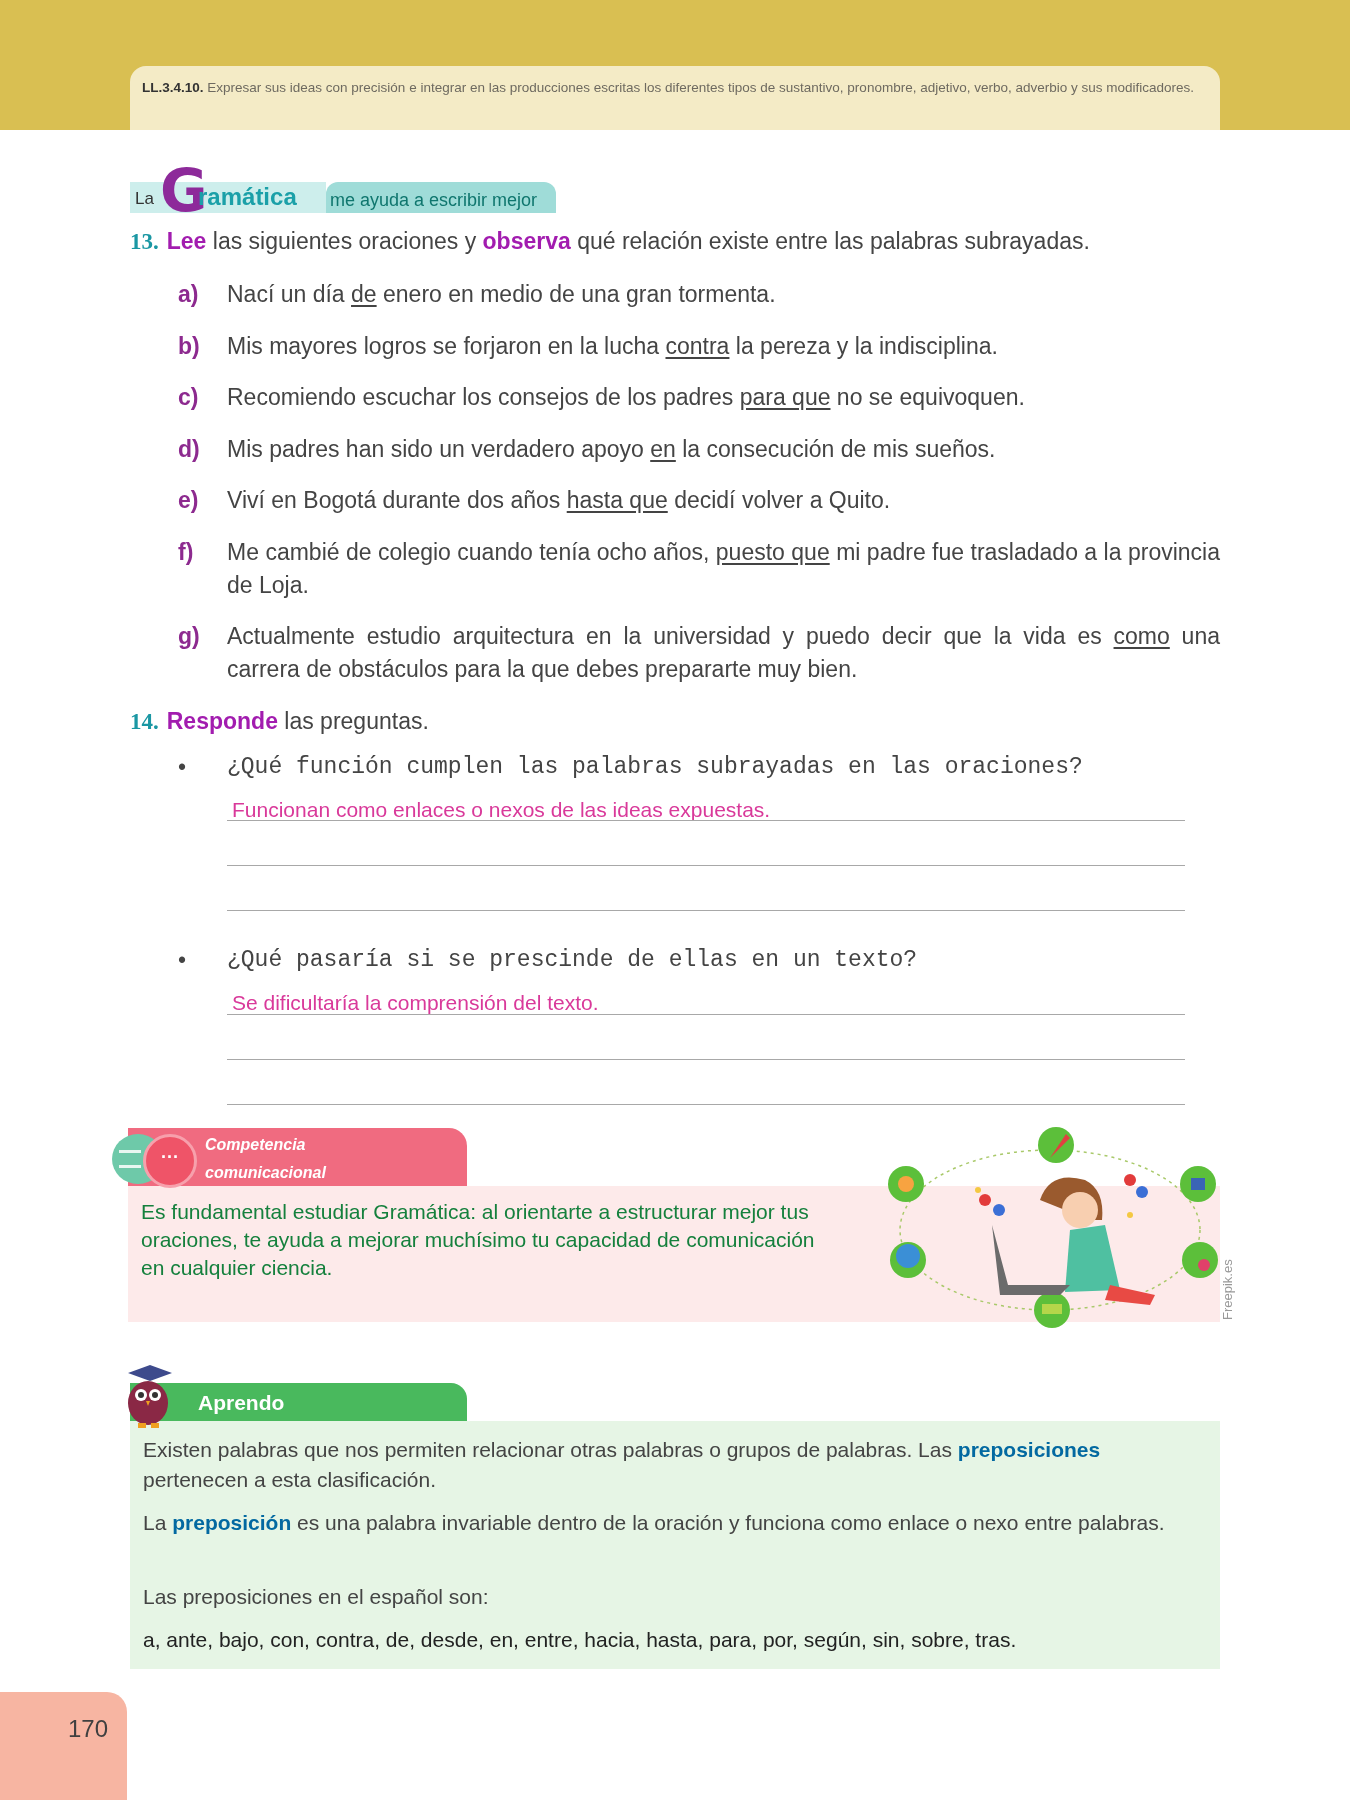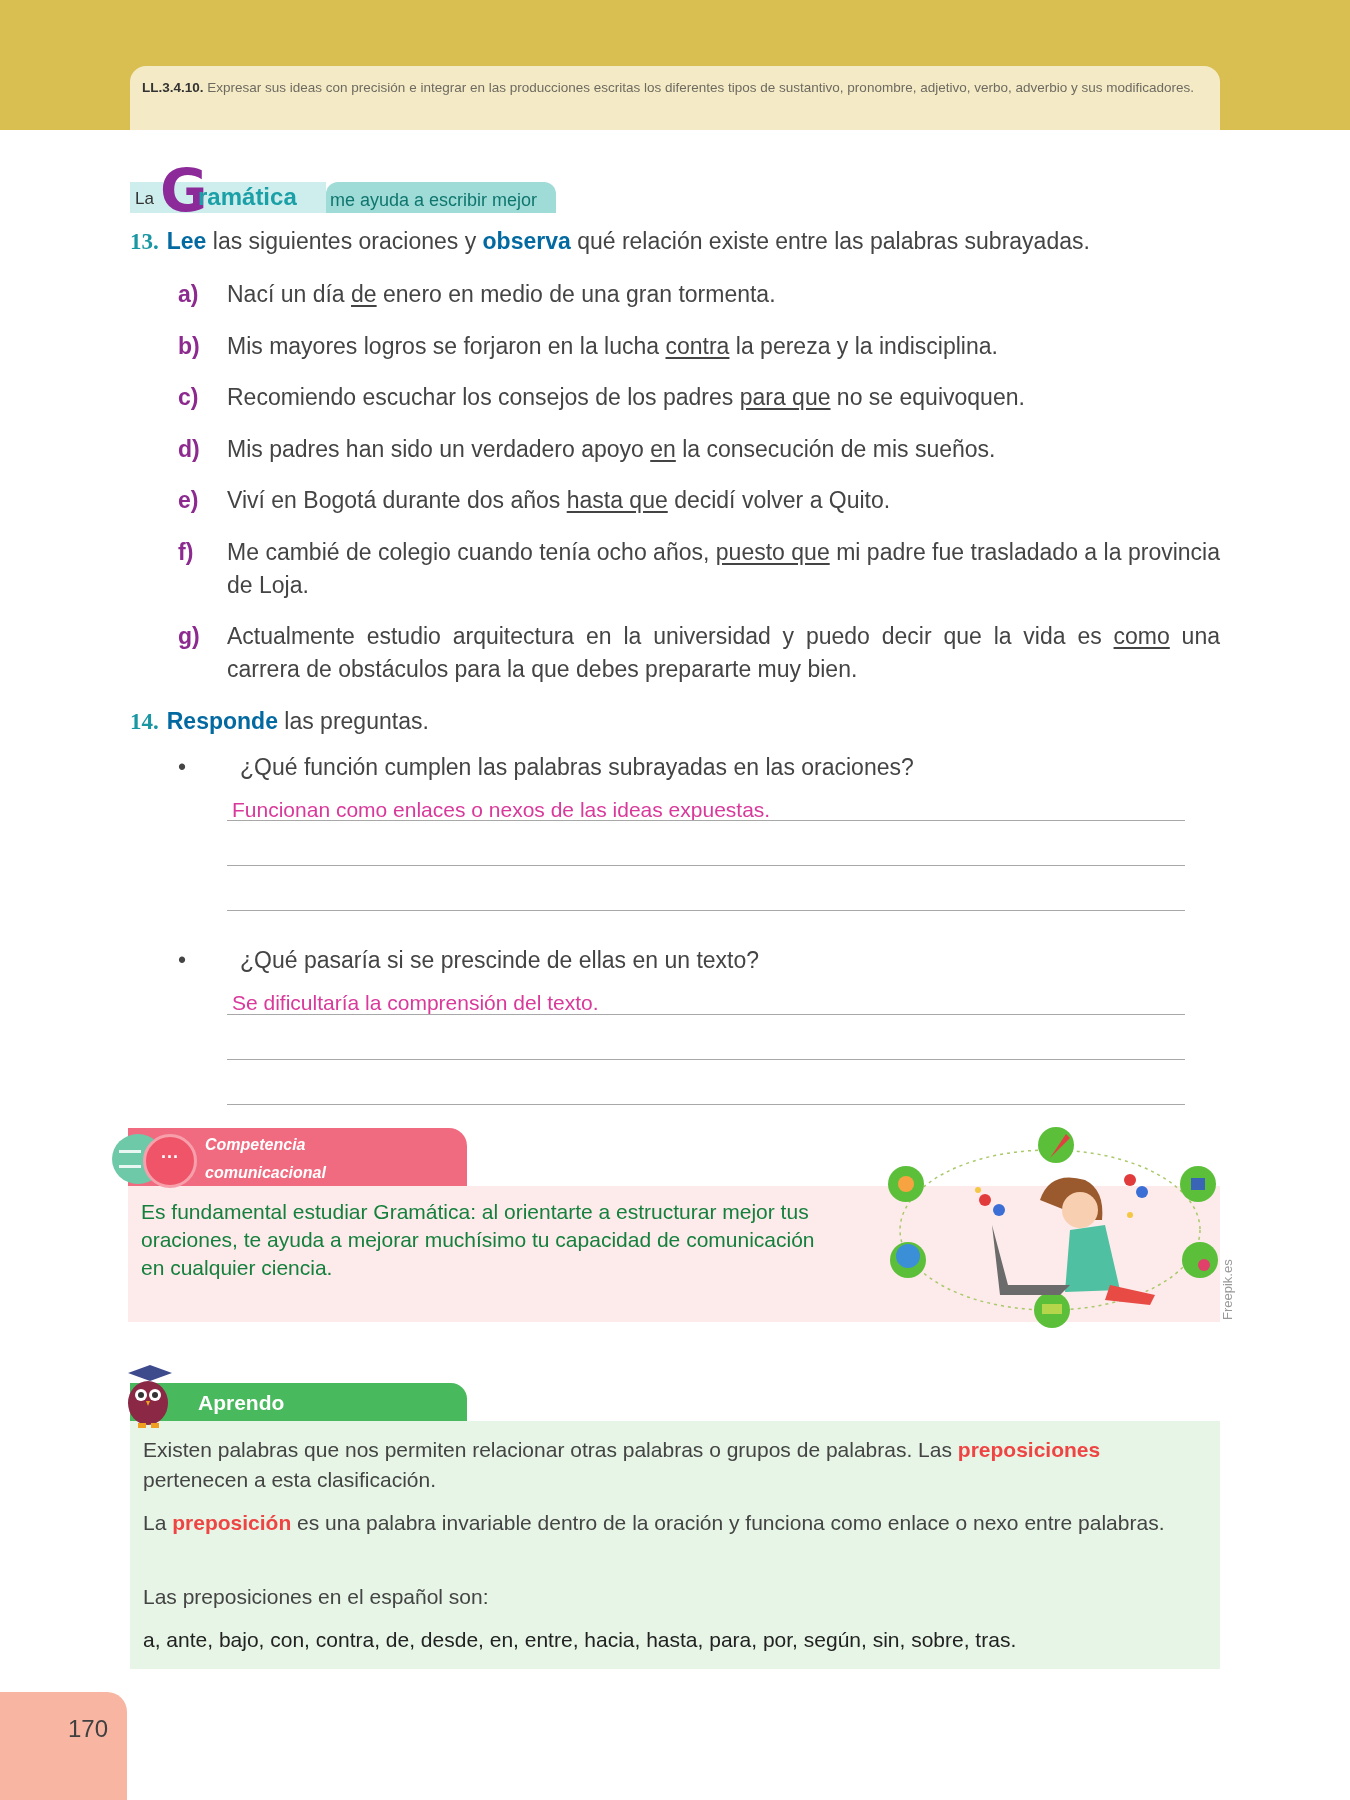--- a/index.html
+++ b/index.html
@@ -13,49 +13,49 @@
     .banner { position: absolute; left: 130px; top: 182px; height: 31px; width: 426px; }
     .banner-left { position: absolute; left: 0; top: 0; width: 196px; height: 31px; background: #cdeeec; }
     .banner-right { position: absolute; left: 196px; top: 0; width: 230px; height: 31px; background: #9fdcd8; border-radius: 12px 12px 0 0; }
     .banner-la { position: absolute; left: 5px; top: 7px; font-size: 17px; color: #333; }
     .banner-g { position: absolute; left: 30px; top: -20px; font-size: 58px; font-weight: bold; color: #8d2a9a; font-family: "DejaVu Sans", sans-serif; line-height: 58px; }
     .banner-word { position: absolute; left: 68px; top: 1px; font-size: 24px; font-weight: bold; color: #1ba0a8; }
     .banner-sub { position: absolute; left: 200px; top: 8px; font-size: 18px; color: #0f766e; }
 
     .q-head { position: absolute; left: 130px; font-size: 23px; color: #444; }
     .q-num { color: #1a97a3; font-weight: bold; margin-right: 8px; font-family: Liberation Serif, serif; }
-    .q-bold { color: #0369a1; font-weight: bold; }
+    .q-bold { color: #a21caf; font-weight: bold; }
 
     .item { position: absolute; left: 178px; width: 1042px; font-size: 23px; line-height: 33px; color: #444; }
     .item-letter { position: absolute; left: 0; top: 0; color: #8d2a8f; font-weight: bold; }
     .item-text { display: block; margin-left: 49px; text-align: justify; }
     .u { text-decoration: underline; text-underline-offset: 3px; }
 
     .bullet { position: absolute; left: 178px; font-size: 23px; color: #444; }
     .bullet-dot { position: absolute; left: 0; top: 0; }
-    .bullet-text { margin-left: 62px; display: block; white-space: nowrap; }
+    .bullet-text { margin-left: 49px; display: block; white-space: nowrap; font-family: Liberation Mono, monospace; }
 
     .answer-line { position: absolute; left: 227px; width: 958px; height: 1px; background: #a8a8a8; }
     .answer-text { position: absolute; left: 232px; font-size: 21px; color: #d9399a; }
 
     .comp-tab { position: absolute; left: 128px; top: 1128px; width: 339px; height: 58px; background: #f06b80; border-radius: 0 18px 0 0; }
     .comp-title { position: absolute; left: 205px; top: 1131px; font-size: 16px; font-weight: bold; color: #fff; line-height: 28px; font-style: italic; }
     .bubble-green { position: absolute; left: 112px; top: 1134px; width: 52px; height: 50px; background: #6ec9a9; border-radius: 50%; }
     .bubble-red { position: absolute; left: 143px; top: 1134px; width: 54px; height: 54px; background: #ef5468; border-radius: 50%; border: 3px solid #f7a0ac; color: #fff; font-size: 18px; font-weight: bold; text-align: center; line-height: 40px; }
     .bubble-lines { position: absolute; left: 119px; top: 1150px; width: 22px; height: 18px; border-top: 3px solid #e8f7f1; border-bottom: 3px solid #e8f7f1; }
     .comp-body { position: absolute; left: 128px; top: 1186px; width: 1092px; height: 136px; background: #fdeaea; }
     .comp-text { position: absolute; left: 141px; top: 1198px; width: 700px; font-size: 21px; line-height: 28px; color: #15803d; }
     .illus { position: absolute; left: 880px; top: 1120px; width: 340px; height: 210px; }
     .freepik { position: absolute; left: 1220px; top: 1320px; transform: rotate(-90deg); transform-origin: left top; font-size: 13px; color: #999; }
 
     .apr-tab { position: absolute; left: 130px; top: 1383px; width: 337px; height: 38px; background: #49b95d; border-radius: 0 16px 0 0; }
     .apr-title { position: absolute; left: 198px; top: 1391px; font-size: 21px; font-weight: bold; color: #fff; }
     .apr-body { position: absolute; left: 130px; top: 1421px; width: 1090px; height: 248px; background: #e6f5e5; }
     .apr-p { position: absolute; left: 143px; width: 1060px; font-size: 21px; line-height: 30px; color: #444; }
-    .apr-p b { color: #ef4444; }
+    .apr-p b { color: #0369a1; }
     .apr-list { color: #222; }
 
     .owl { position: absolute; left: 118px; top: 1363px; width: 62px; height: 66px; }
 
     .page-tab { position: absolute; left: 0; top: 1692px; width: 127px; height: 108px; background: #f7b5a2; border-radius: 0 20px 0 0; }
     .page-num { position: absolute; left: 68px; top: 1715px; font-size: 24px; color: #404040; }
   </style>
 </head>
 <body>
 

